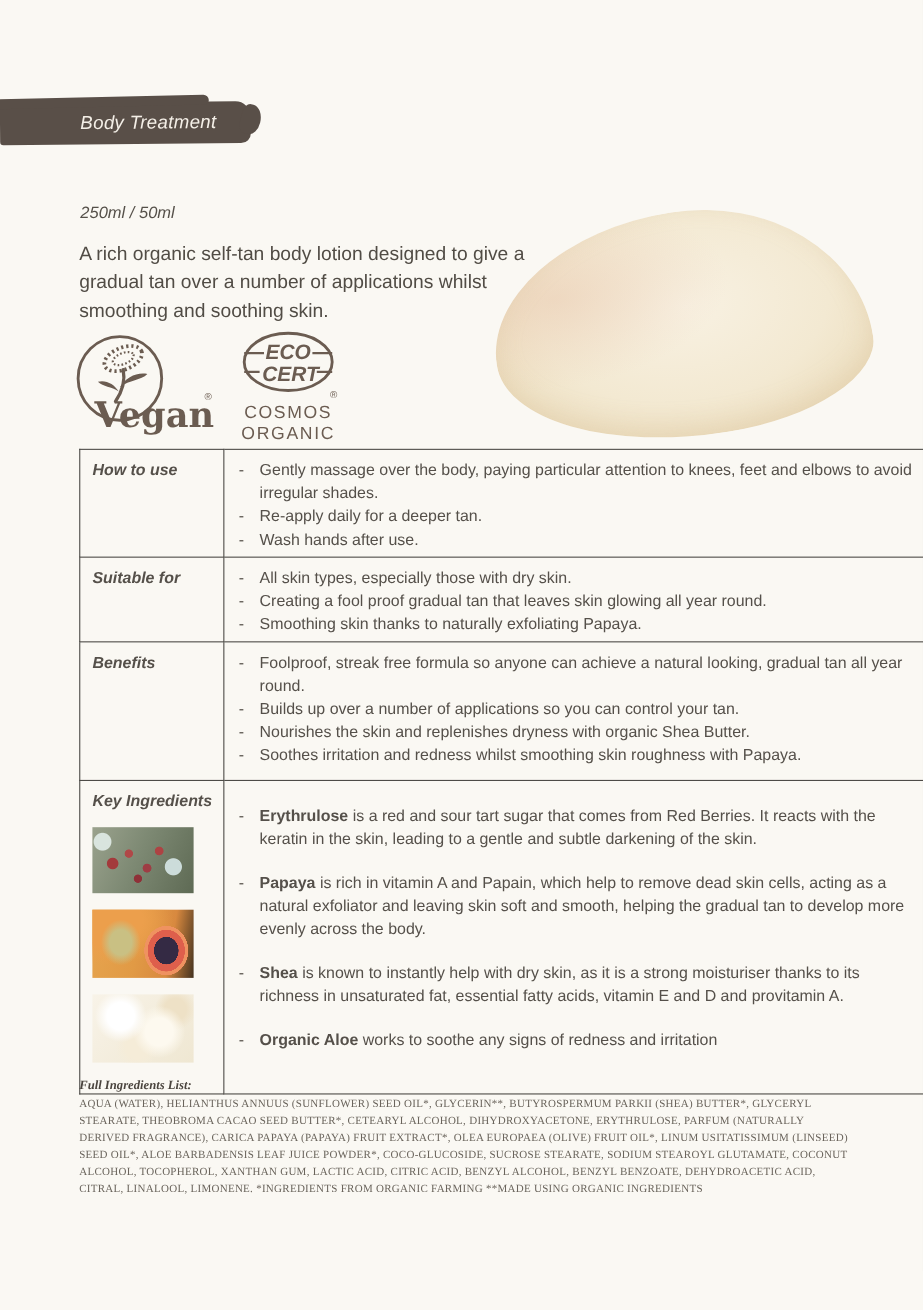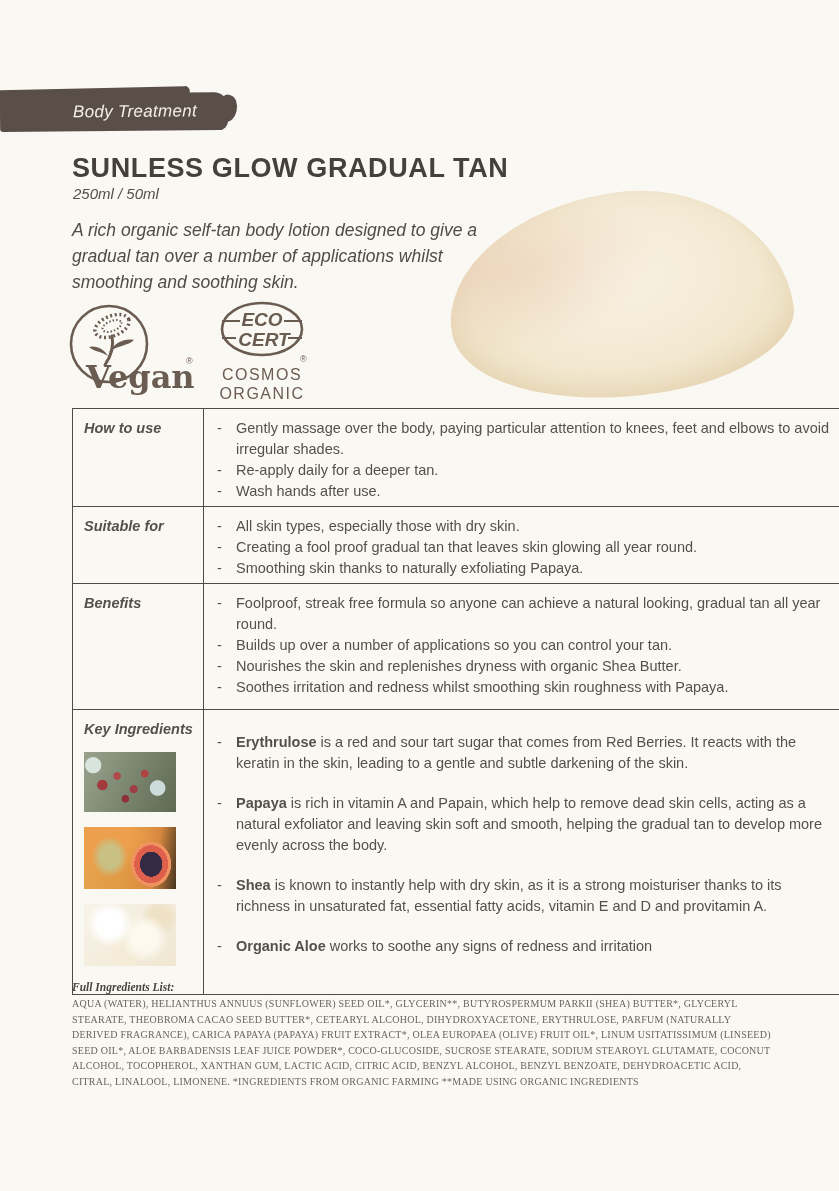--- a/index.html
+++ b/index.html
@@ -33,21 +33,21 @@
   .product-title {
     position:absolute; left:72px; top:153px;
     font-size:27px; font-weight:bold; color:#46403a; letter-spacing:0.6px;
   }
   .product-sizes {
     position:absolute; left:73px; top:185px;
     font-style:italic; font-size:15px; color:#555049;
   }
   .product-desc {
     position:absolute; left:72px; top:217px; width:420px;
-    font-style:italic; font-size:17.5px; line-height:26px; color:#514c45;
+    font-size:17.5px; line-height:26px; color:#514c45;
   }
 
   
   .swatch {
     position:absolute; left:448px; top:193px; width:342px; height:205px;
     transform:rotate(-9deg);
     border-radius:52% 48% 42% 58% / 55% 68% 32% 45%;
     background:
       radial-gradient(ellipse at 18% 30%, rgba(232,195,170,0.45) 0%, rgba(232,195,170,0) 40%),
       radial-gradient(ellipse at 52% 42%, #f8f1e2 0%, #f3e9d2 52%, #eddfc0 80%, #e7d6b4 97%);
@@ -121,21 +121,20 @@
 <body>
 
 <div class="page">
 
   <div class="badge">
     <span class="badge-label">Body Treatment</span>
   </div>
 
   <div class="swatch"></div>
 
-  <h1 class="product-title">SUNLESS GLOW GRADUAL TAN</h1>
   <div class="product-sizes">250ml / 50ml</div>
   <p class="product-desc">A rich organic self-tan body lotion designed to give a gradual tan over a number of applications whilst smoothing and soothing skin.</p>
 
   <div class="logos">
 
     <div class="logo logo-vegan">
       <svg width="132" height="100" viewBox="0 0 132 100">
         <g fill="none" stroke="#6b5c51">
           <circle cx="41" cy="44" r="38" stroke-width="2.6"></circle>
           <ellipse cx="44" cy="26" rx="18" ry="10" transform="rotate(-22 44 26)" stroke-width="3.4" stroke-dasharray="2 2.6"></ellipse>

